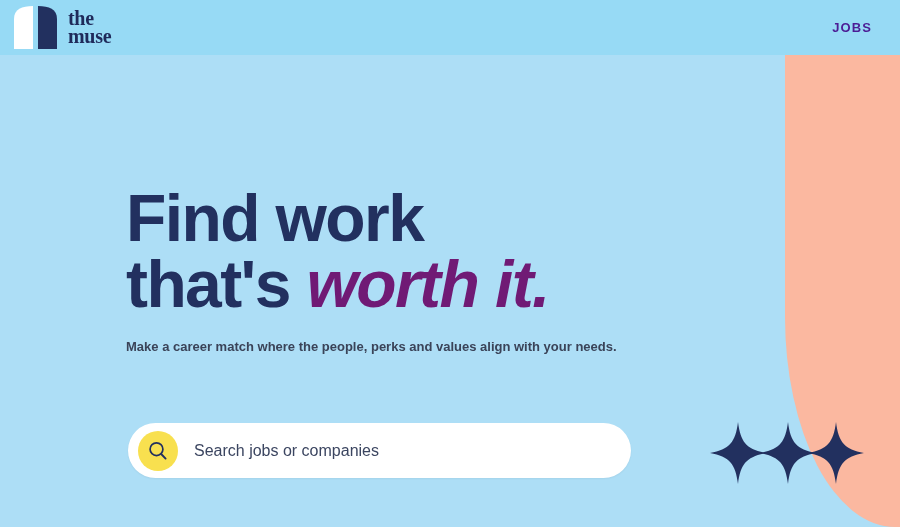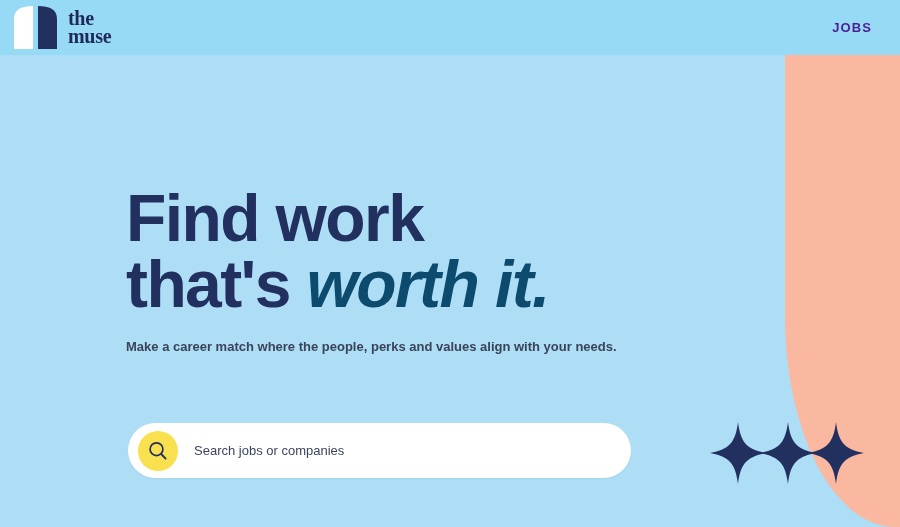--- a/index.html
+++ b/index.html
@@ -105,21 +105,21 @@
   .hero-title {
     color: #22305F;
     font-size: 66px;
     line-height: 1.0;
     font-weight: 700;
     letter-spacing: -1.6px;
     margin-top: 130px;
   }
   .hero-title .line { display: block; white-space: nowrap; }
   .hero-title .accent {
-    color: #0c4a6e;
+    color: #701a75;
     font-style: italic;
     font-weight: 700;
   }
 
   .hero-sub {
     margin-top: 21px;
     color: #3A4358;
     font-size: 13px;
     line-height: 1.42;
     font-weight: 600;
@@ -154,21 +154,21 @@
   }
 
   .search-input {
     border: none;
     outline: none;
     background: transparent;
     margin-left: 16px;
     flex: 1 1 auto;
     height: 100%;
     font-family: "Liberation Sans", sans-serif;
-    font-size: 13px;
+    font-size: 16px;
     color: #2B3452;
     padding-right: 24px;
   }
   .search-input::placeholder { color: #3B4560; opacity: 1; }
 
   
   .sparkles {
     position: absolute;
     left: 708px;
     top: 420px;

